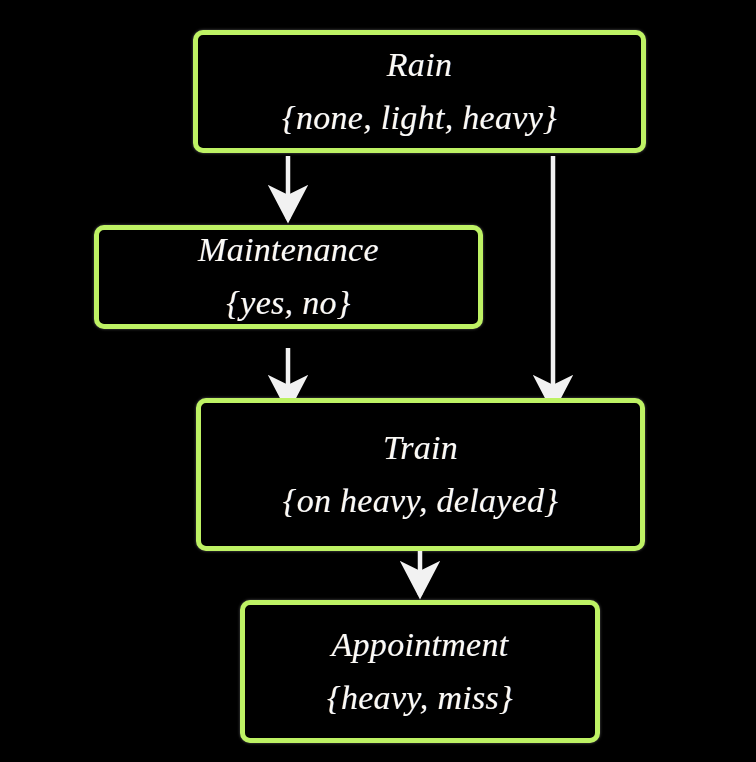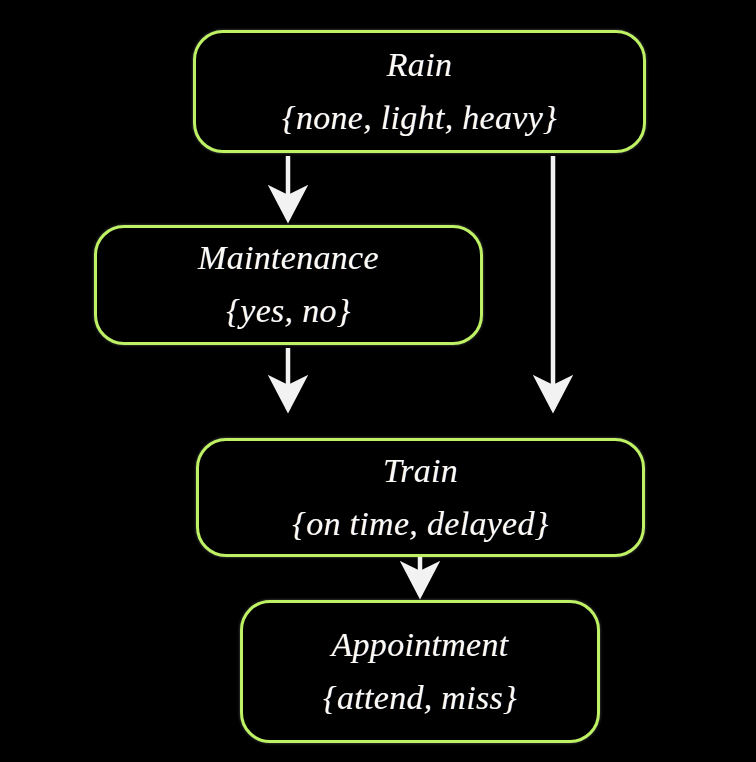--- a/index.html
+++ b/index.html
@@ -24,22 +24,22 @@
     position: absolute;
     left: 0;
     top: 0;
     width: 756px;
     height: 762px;
     pointer-events: none;
   }
   .node {
     position: absolute;
     box-sizing: border-box;
-    border: 3px solid #bef264;
-    border-radius: 30px;
+    border: 5px solid #bef264;
+    border-radius: 10px;
     background: #000000;
     display: flex;
     flex-direction: column;
     align-items: center;
     justify-content: center;
     text-align: center;
     color: #fbfaf6;
     font-style: italic;
     line-height: 1.08;
     box-shadow: 0 0 3px rgba(255,255,255,0.35);
@@ -54,22 +54,22 @@
   .node-states {
     font-size: 34px;
     margin-top: 16px;
     letter-spacing: 0.3px;
     text-shadow: 0.5px 0 0 rgba(120,150,220,0.45), -0.5px 0 0 rgba(230,170,110,0.35);
     white-space: nowrap;
   }
 
   
   #node-rain        { left: 193px; top: 30px;  width: 453px; height: 123px; }
-  #node-maintenance { left: 94px;  top: 225px; width: 389px; height: 120px; justify-content: center; }
-  #node-train       { left: 196px; top: 438px; width: 449px; height: 119px; text-align: center; }
+  #node-maintenance { left: 94px;  top: 225px; width: 389px; height: 104px; justify-content: center; }
+  #node-train       { left: 196px; top: 398px; width: 449px; height: 153px; text-align: center; }
   #node-appointment { left: 240px; top: 600px; width: 360px; height: 143px; }
 </style>
 </head>
 <body>
 
 <div id="diagram-canvas">
 
   <svg id="edge-layer" viewBox="0 0 756 762" width="756" height="762" aria-hidden="true">
     <defs>
       <marker id="arrowhead" markerWidth="9" markerHeight="9" refX="7.6" refY="4.5" orient="auto" markerUnits="strokeWidth">
@@ -91,21 +91,21 @@
     <span class="node-states">{none, light, heavy}</span>
   </div>
 
   <div class="node" id="node-maintenance">
     <span class="node-title">Maintenance</span>
     <span class="node-states">{yes, no}</span>
   </div>
 
   <div class="node" id="node-train">
     <span class="node-title">Train</span>
-    <span class="node-states">{on time, delayed}</span>
+    <span class="node-states">{on heavy, delayed}</span>
   </div>
 
   <div class="node" id="node-appointment">
     <span class="node-title">Appointment</span>
-    <span class="node-states">{attend, miss}</span>
+    <span class="node-states">{heavy, miss}</span>
   </div>
 
 </div>
 
 </body></html>

